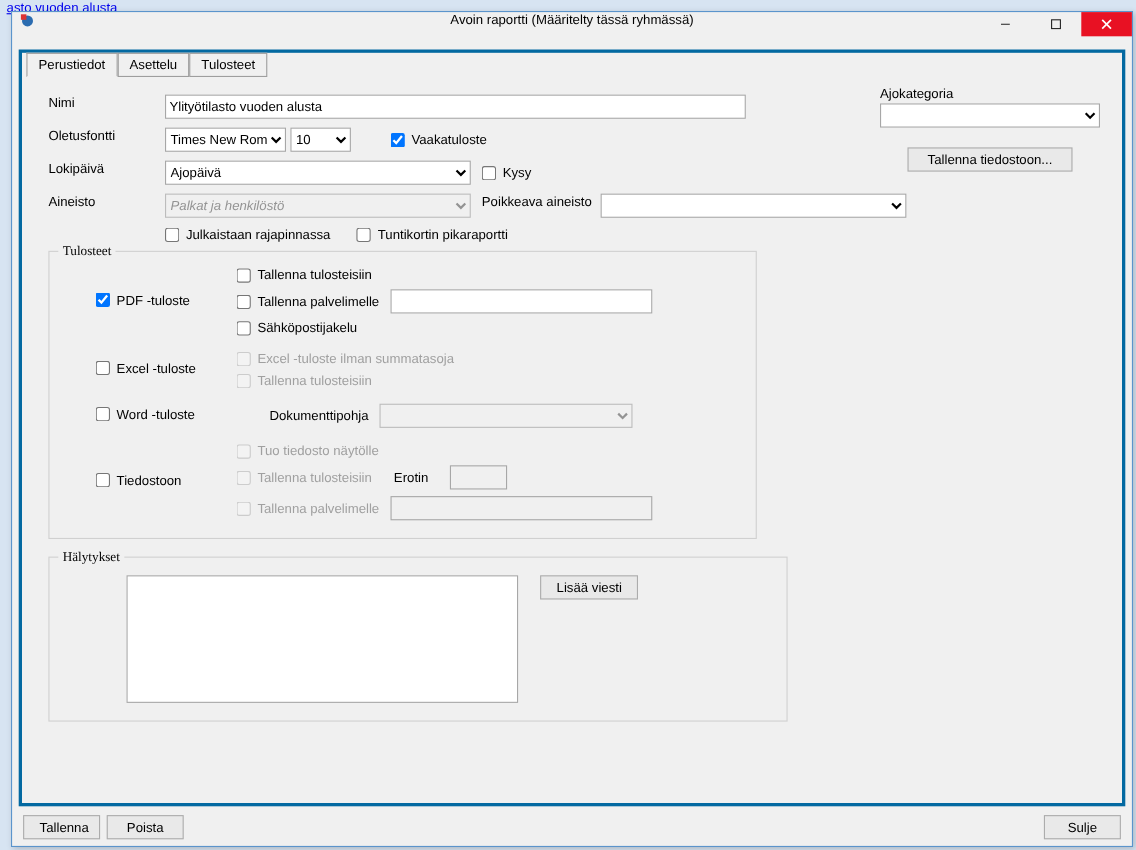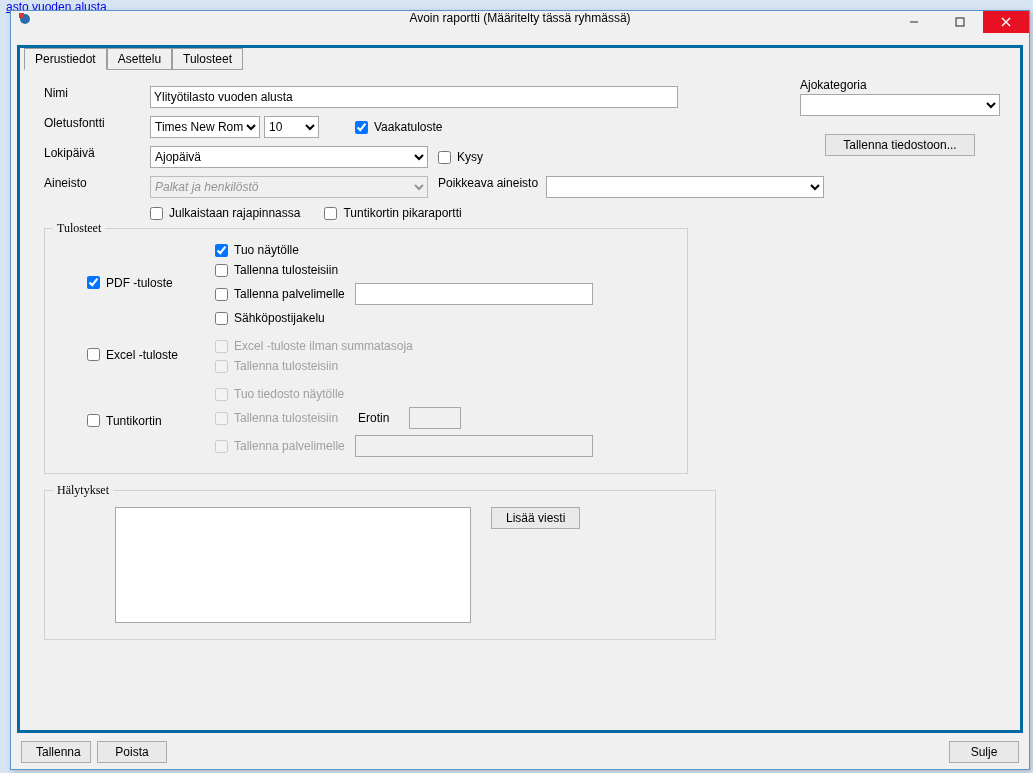--- a/index.html
+++ b/index.html
@@ -142,24 +142,20 @@
         <div class="group tulosteet">
           <span class="legend">Tulosteet</span>
 
           <div class="subrow">
             <div class="col1"><label class="chk">
                   <input type="checkbox" checked="" style="">
                   <span>PDF -tuloste</span>
                 </label></div>
             <div class="col2">
               <label class="chk">
-                  <input type="checkbox" checked="" style="">
-                  <span>Tuo näytölle</span>
-                </label>
-              <label class="chk">
                   <input type="checkbox" style="">
                   <span>Tallenna tulosteisiin</span>
                 </label>
               <div style="display:flex;align-items:center;gap:10px">
                 <label class="chk">
                     <input type="checkbox" style="">
                     <span>Tallenna palvelimelle</span>
                   </label>
                 <input type="text" class="tb" style="width: 230px;">
               </div>
@@ -180,25 +176,35 @@
                   <input type="checkbox" disabled="" style="">
                   <span>Excel -tuloste ilman summatasoja</span>
                 </label>
               <label class="chk disabled">
                   <input type="checkbox" disabled="" style="">
                   <span>Tallenna tulosteisiin</span>
                 </label>
             </div>
           </div>
 
-
           <div class="subrow" style="margin-top:14px">
             <div class="col1"><label class="chk">
                   <input type="checkbox" style="">
-                  <span>Tuntikortin</span>
+                  <span>Word -tuloste</span>
+                </label></div>
+            <div style="display:flex;align-items:center;gap:10px;margin-left:30px">
+              <span>Dokumenttipohja</span>
+              <select class="sel" disabled="" style="width:230px"></select>
+            </div>
+          </div>
+
+          <div class="subrow" style="margin-top:14px">
+            <div class="col1"><label class="chk">
+                  <input type="checkbox" style="">
+                  <span>Tiedostoon</span>
                 </label></div>
             <div class="col2">
               <label class="chk disabled">
                   <input type="checkbox" disabled="" style="">
                   <span>Tuo tiedosto näytölle</span>
                 </label>
               <div style="display:flex;align-items:center;gap:20px">
                 <label class="chk disabled">
                     <input type="checkbox" disabled="" style="">
                     <span>Tallenna tulosteisiin</span>

